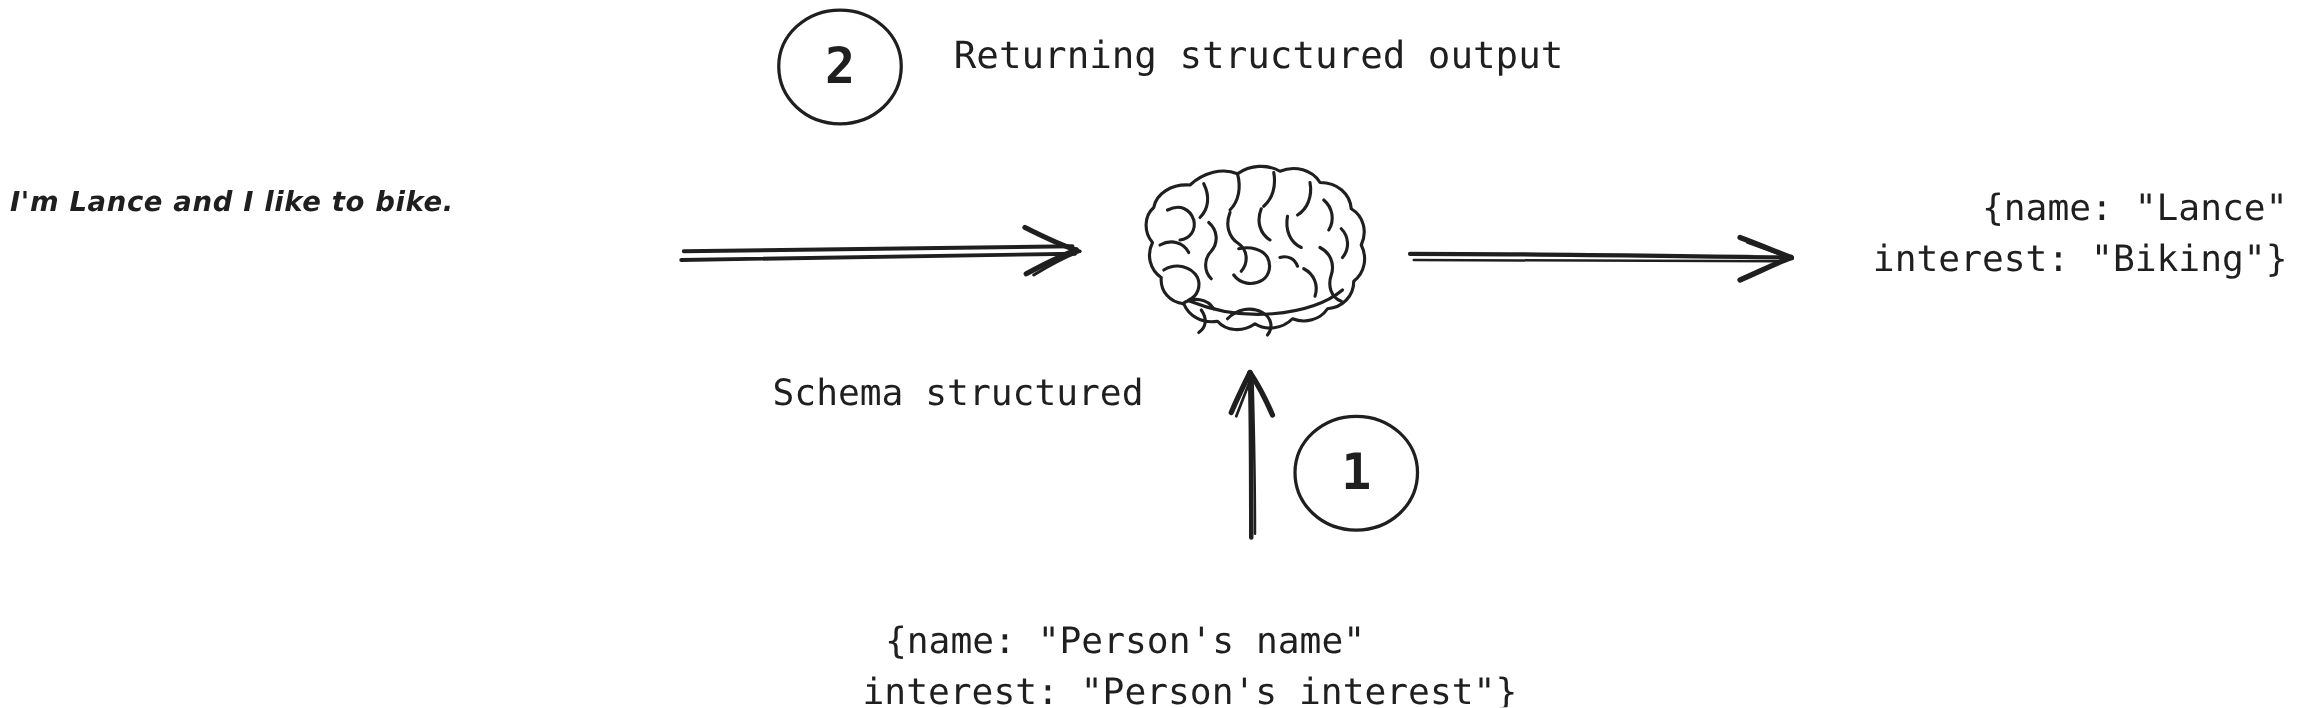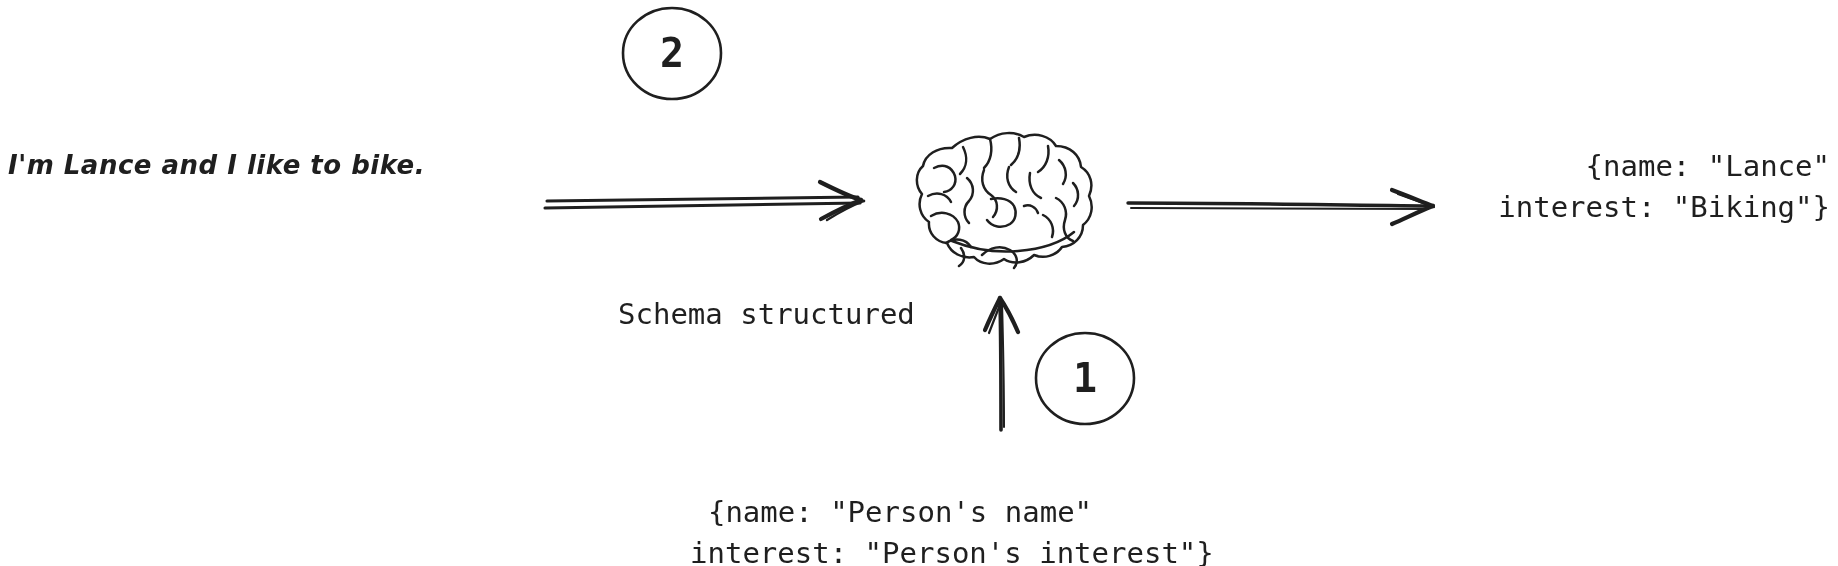--- a/index.html
+++ b/index.html
@@ -43,21 +43,21 @@
 
   
   .mono {
     font-family: "DejaVu Sans Mono", monospace;
     font-weight: 500;
   }
 
   #input-utterance {
     left: 8px;
     top: 152px;
-    font-size: 26px;
+    font-size: 22px;
   }
   #step2-label {
     left: 763px;
     top: 30px;
     font-size: 30px;
   }
   #schema-label {
     left: 618px;
     top: 300px;
     font-size: 29px;
@@ -169,20 +169,21 @@
       <path d="M991 199 C 1000 197 1010 199 1014 206 C 1017 212 1016 220 1010 224
                C 1002 229 992 227 987 220"></path>
       <path d="M1024 206 C 1030 204 1036 207 1038 213"></path>
     </g>
   </svg>
 
   <div class="txt handwritten" id="input-utterance">I'm Lance and I like to bike.</div>
 
   <div class="badge-num" id="badge-2-num">2</div>
 
+  <div class="txt mono" id="step2-label">Returning structured output</div>
 
   <div class="txt mono" id="schema-label">Schema structured</div>
 
   <div class="badge-num" id="badge-1-num">1</div>
 
   <div class="txt mono" id="schema-block"><span>{name: "Person's name"</span><br><span>interest: "Person's interest"}</span></div>
 
   <div class="txt mono" id="output-block"><span>{name: "Lance"</span><br><span>interest: "Biking"}</span></div>
 
 </div>

